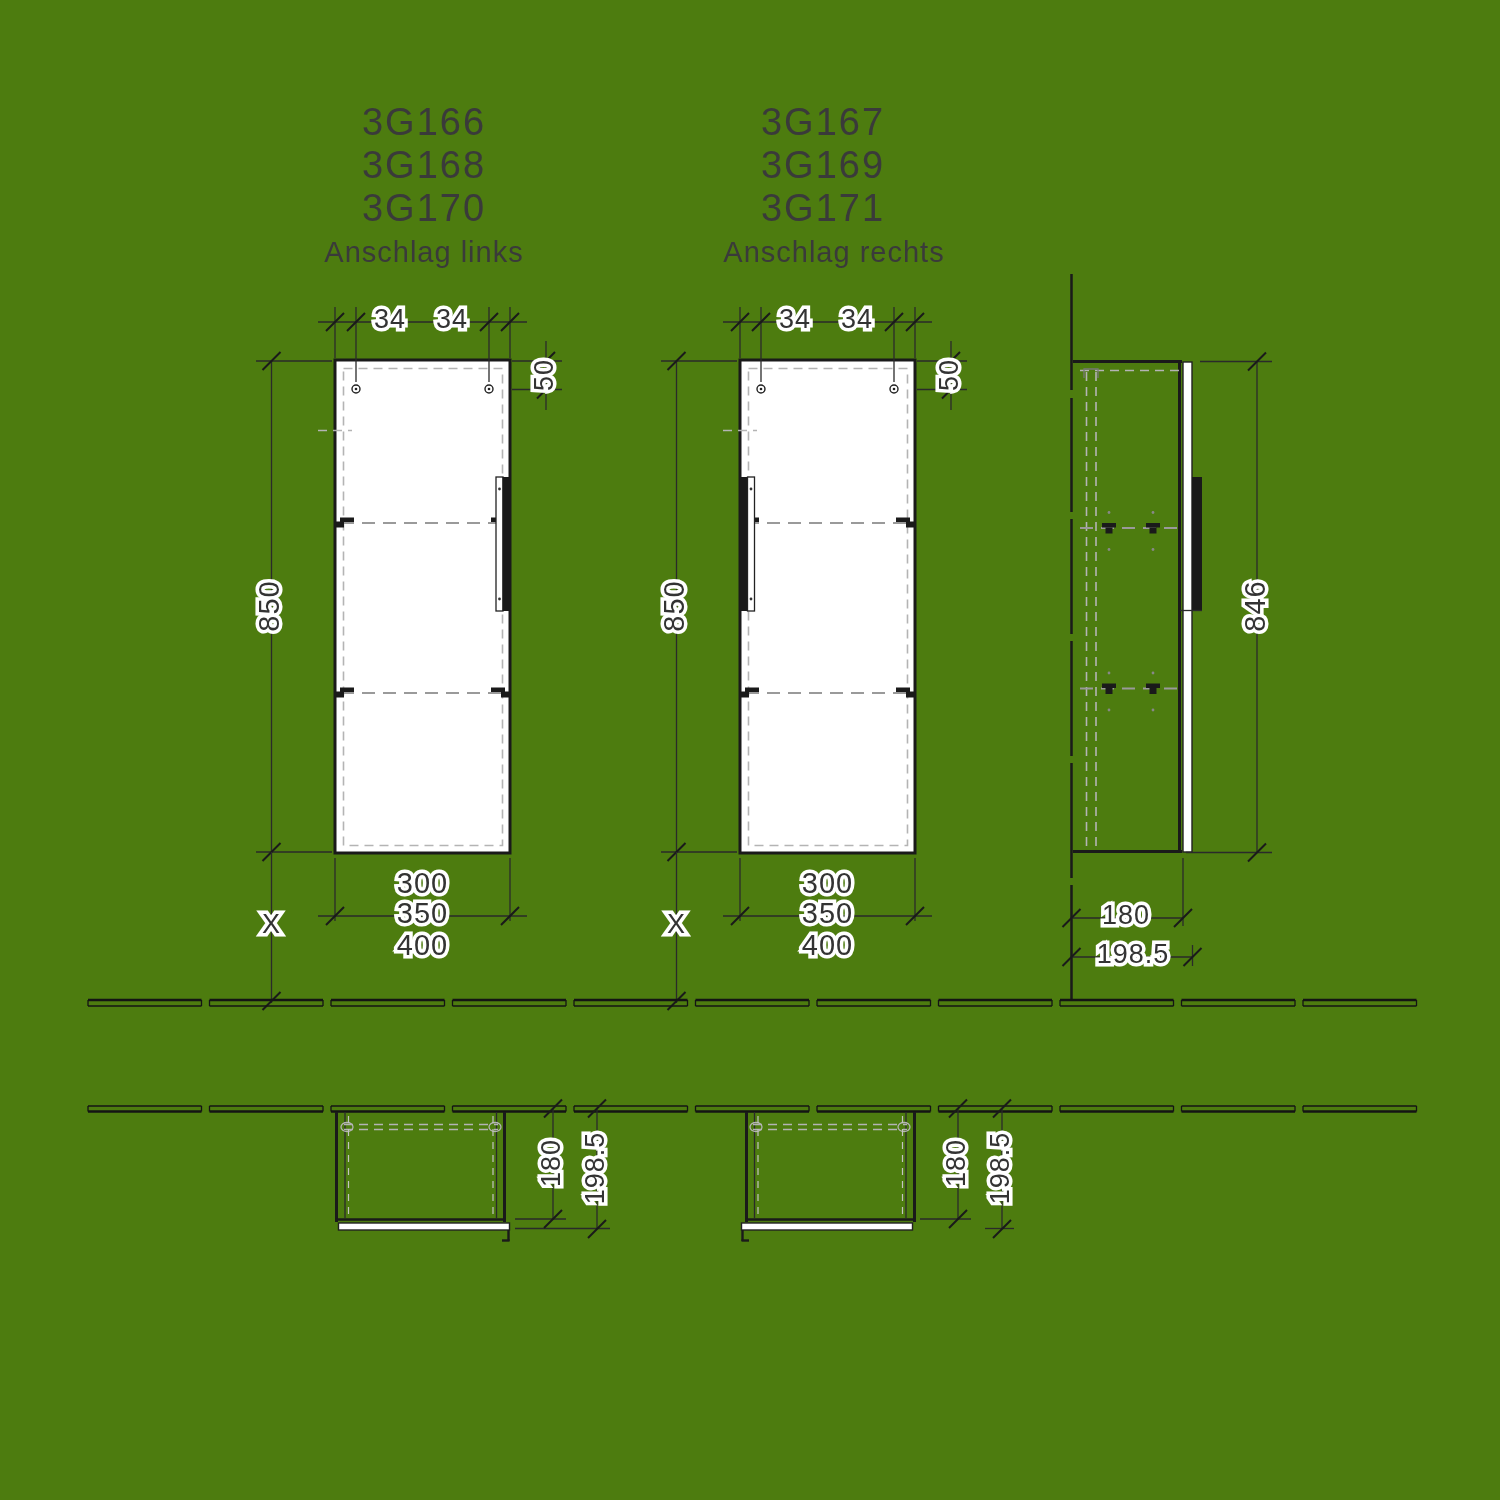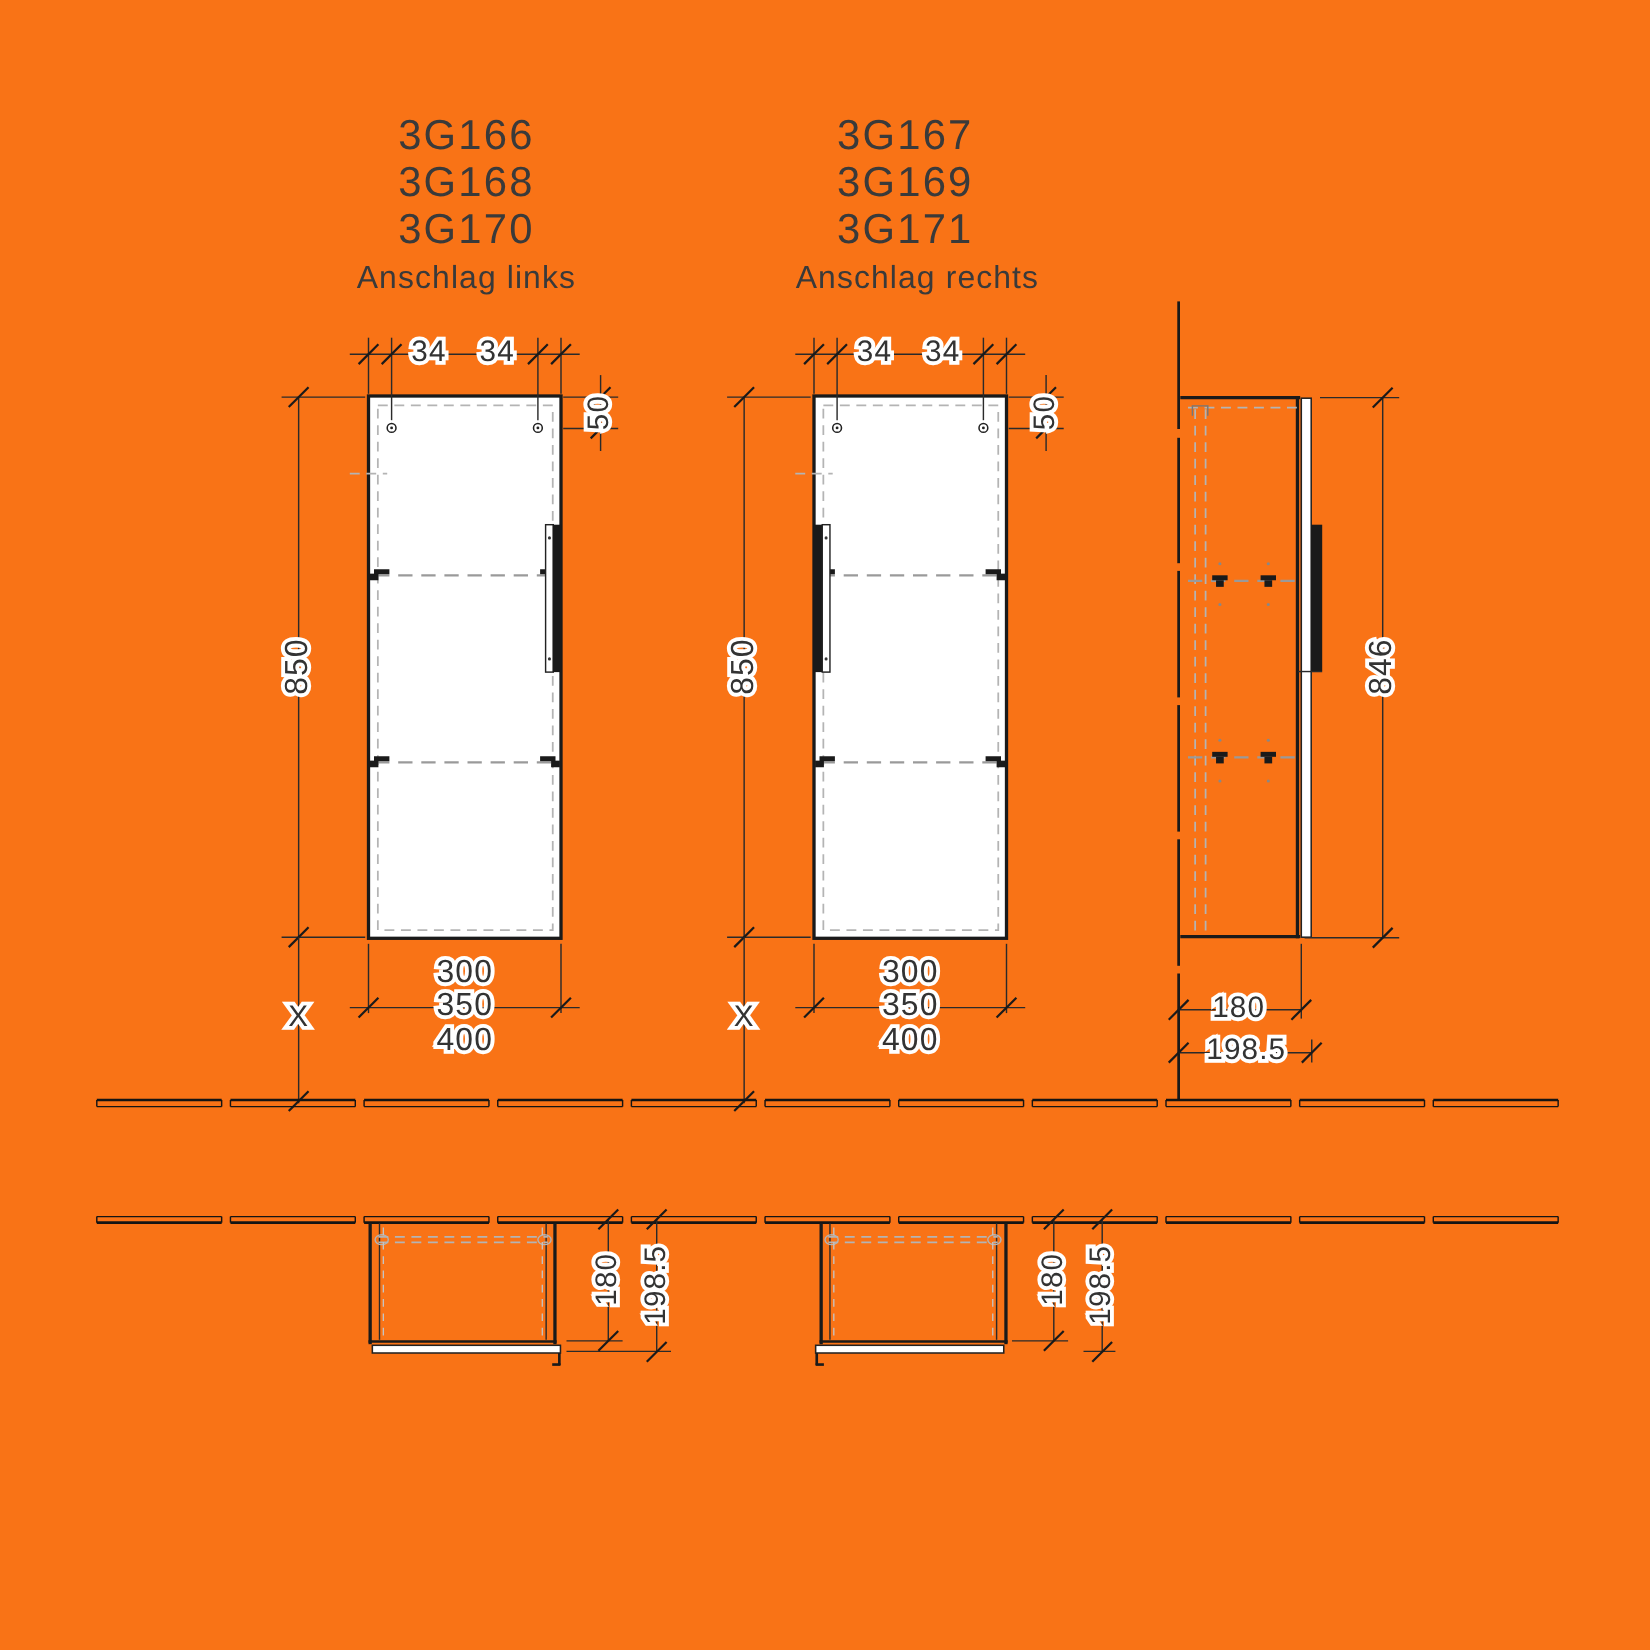--- a/index.html
+++ b/index.html
@@ -1,16 +1,16 @@
 <!DOCTYPE html>
 <html><head>
 <meta charset="utf-8">
 <style>
   html,body{margin:0;padding:0;background:#fff}
-  .stage{position:relative;width:1500px;height:1500px;background:#f97316;overflow:hidden}
+  .stage{position:relative;width:1500px;height:1500px;background:#4d7c0f;overflow:hidden}
   svg{display:block}
   .body{fill:#fff;stroke:#1a1a1a;stroke-width:3}
   .ln3{stroke:#1a1a1a;stroke-width:3;fill:none}
   .ln2{stroke:#1a1a1a;stroke-width:2.4;fill:none}
   .tn{stroke:#2a2a2a;stroke-width:1.3;fill:none}
   .wall{stroke:#1a1a1a;stroke-width:2.5;fill:none}
   .dash{stroke:#b4b4b4;stroke-width:1.6;fill:none;stroke-dasharray:9 6}
   .dashl{stroke:#c4c4c4;stroke-width:1.2;fill:none;stroke-dasharray:7 6}
   .shelf{stroke:#9a9a9a;stroke-width:2;fill:none;stroke-dasharray:13 8}
   .tickln{stroke:#1a1a1a;stroke-width:2;fill:none}

